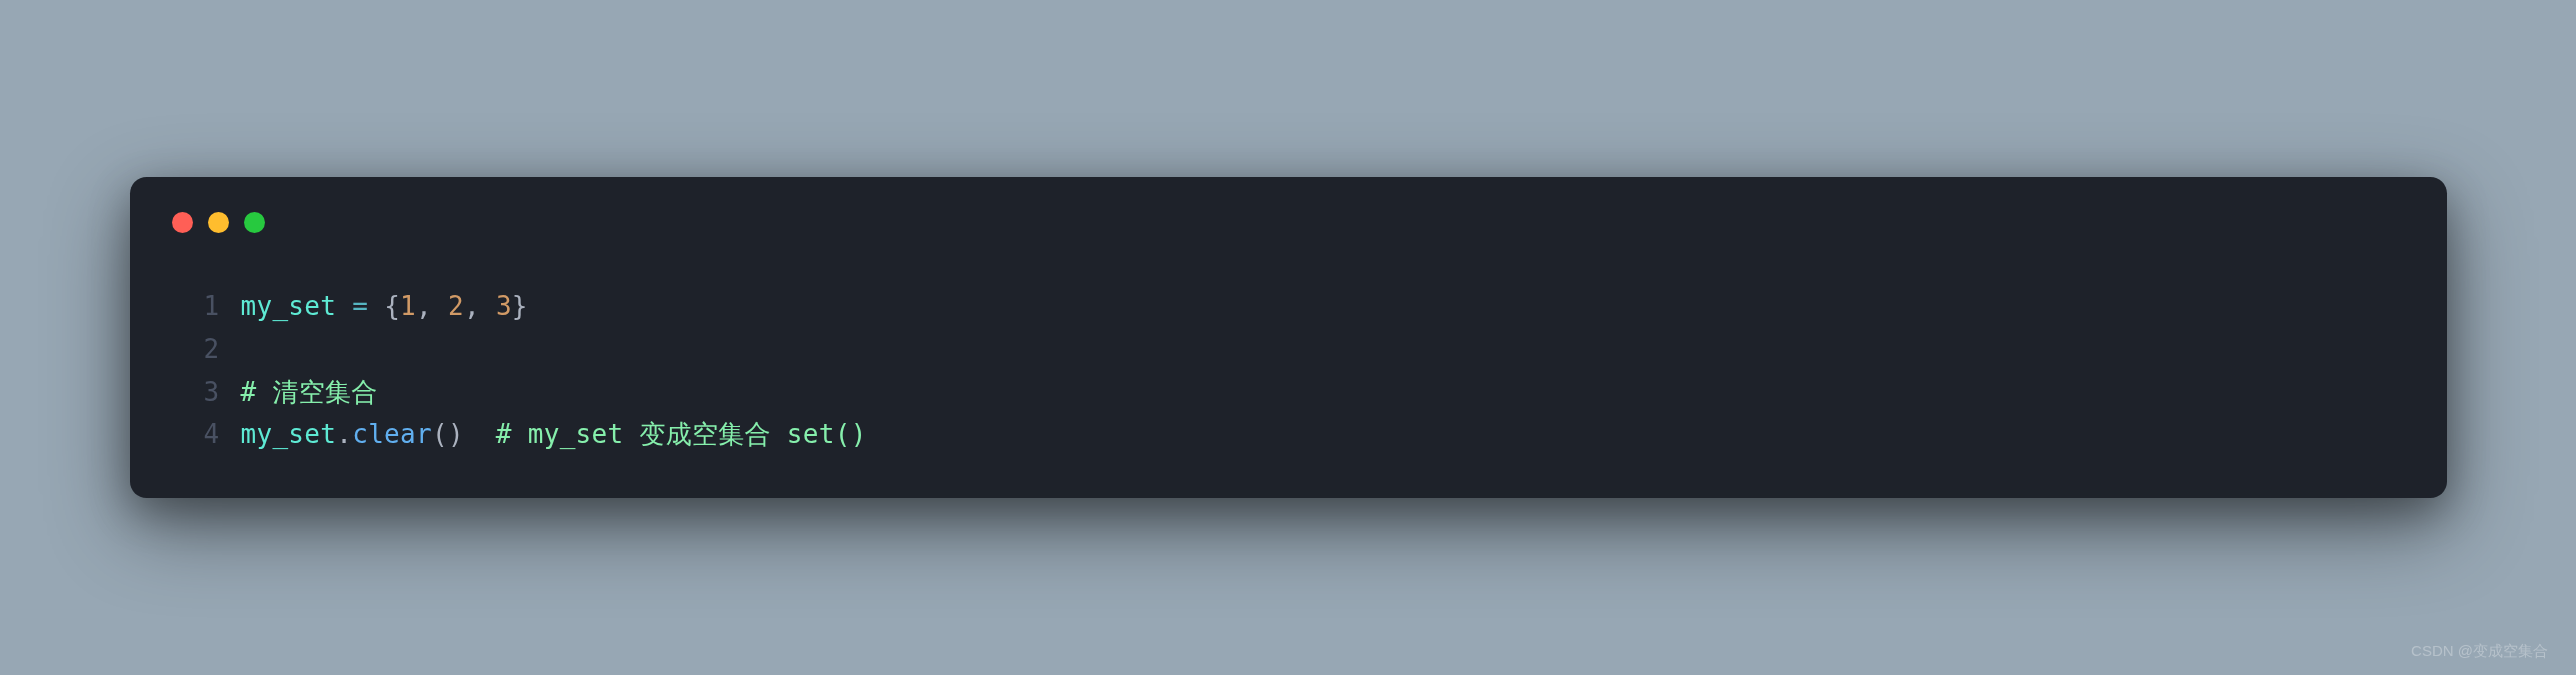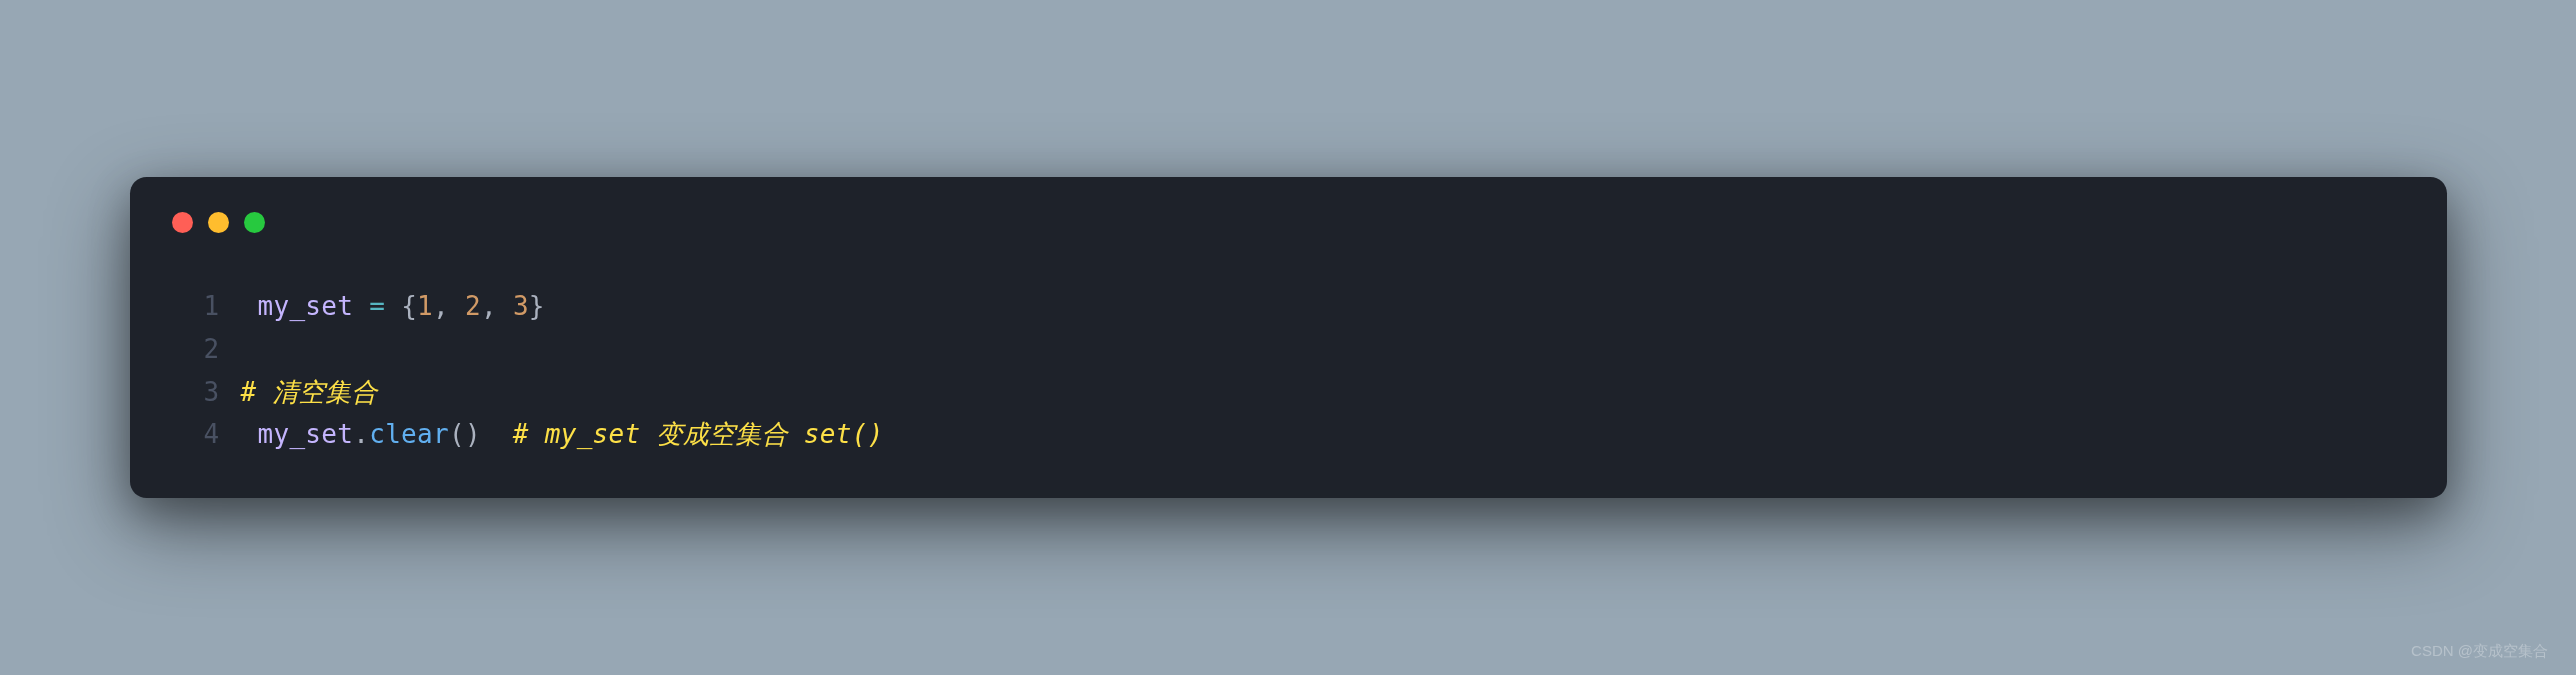--- a/index.html
+++ b/index.html
@@ -54,25 +54,25 @@
     }
     
     .line-number {
       color: #495162;
       width: 48px;
       text-align: right;
       margin-right: 21px;
       user-select: none;
     }
     
-    .tok-variable { color: #c4b5fd; margin-left: 17px; }
+    .tok-variable { color: #5eead4; }
     .tok-operator { color: #56b6c2; }
     .tok-punc { color: #abb2bf; }
     .tok-number { color: #d19a66; }
-    .tok-comment { color: #fde047; font-style: italic; }
+    .tok-comment { color: #86efac; }
     .tok-method { color: #61afef; }
     .tok-default { color: #abb2bf; }
     
     .watermark {
       position: fixed;
       bottom: 14px;
       right: 28px;
       color: rgba(255, 255, 255, 0.3);
       font-size: 15px;
       font-family: sans-serif;

